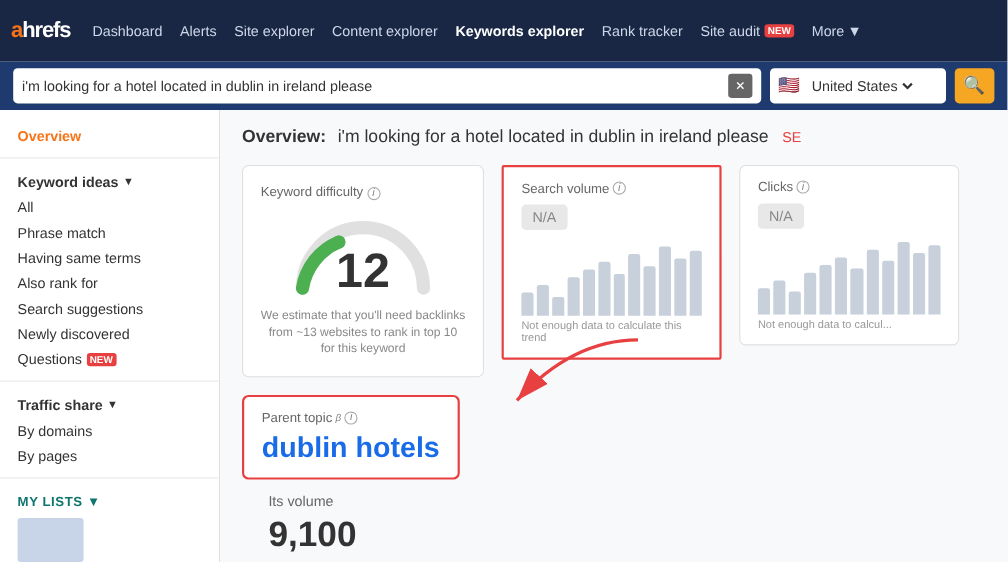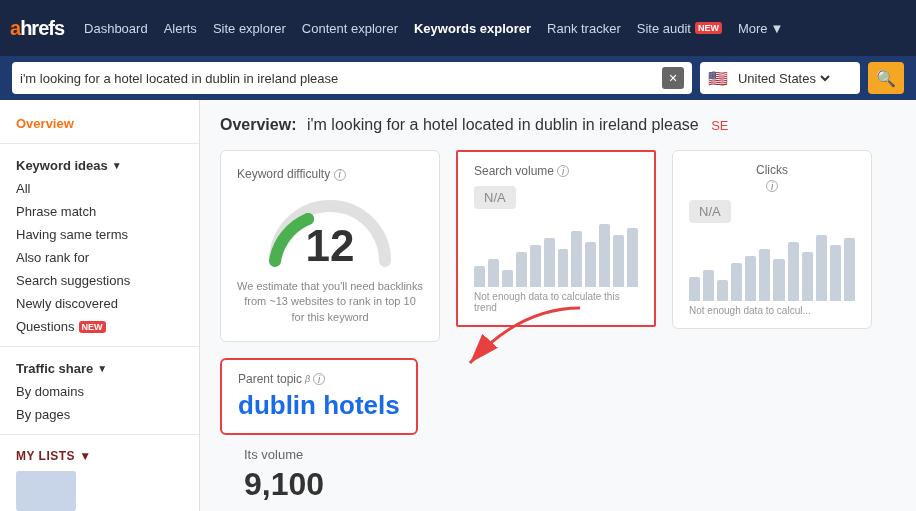--- a/index.html
+++ b/index.html
@@ -161,21 +161,21 @@
       color: #fff;
       font-size: 9px;
       font-weight: bold;
       padding: 1px 3px;
       border-radius: 3px;
     }
     .my-lists-header {
       padding: 6px 16px 4px;
       font-size: 12px;
       font-weight: bold;
-      color: #7f1d1d;
+      color: #0f766e;
       cursor: pointer;
       display: flex;
       align-items: flex-end;
       gap: 4px;
       letter-spacing: 0.5px;
     }
     .list-avatar {
       width: 60px;
       height: 40px;
       background: #c8d4e8;
@@ -296,21 +296,20 @@
       width: 200px;
       flex-shrink: 0;
     }
     .clicks-label {
       font-size: 12px;
       color: #666;
       margin-bottom: 8px;
       display: flex;
       align-items: center;
       gap: 3px;
-      flex-direction: column;
     }
     .clicks-value-box {
       background: #e8e8e8;
       border-radius: 4px;
       padding: 4px 10px;
       font-size: 13px;
       color: #888;
       display: inline-block;
       margin-bottom: 8px;
     }

